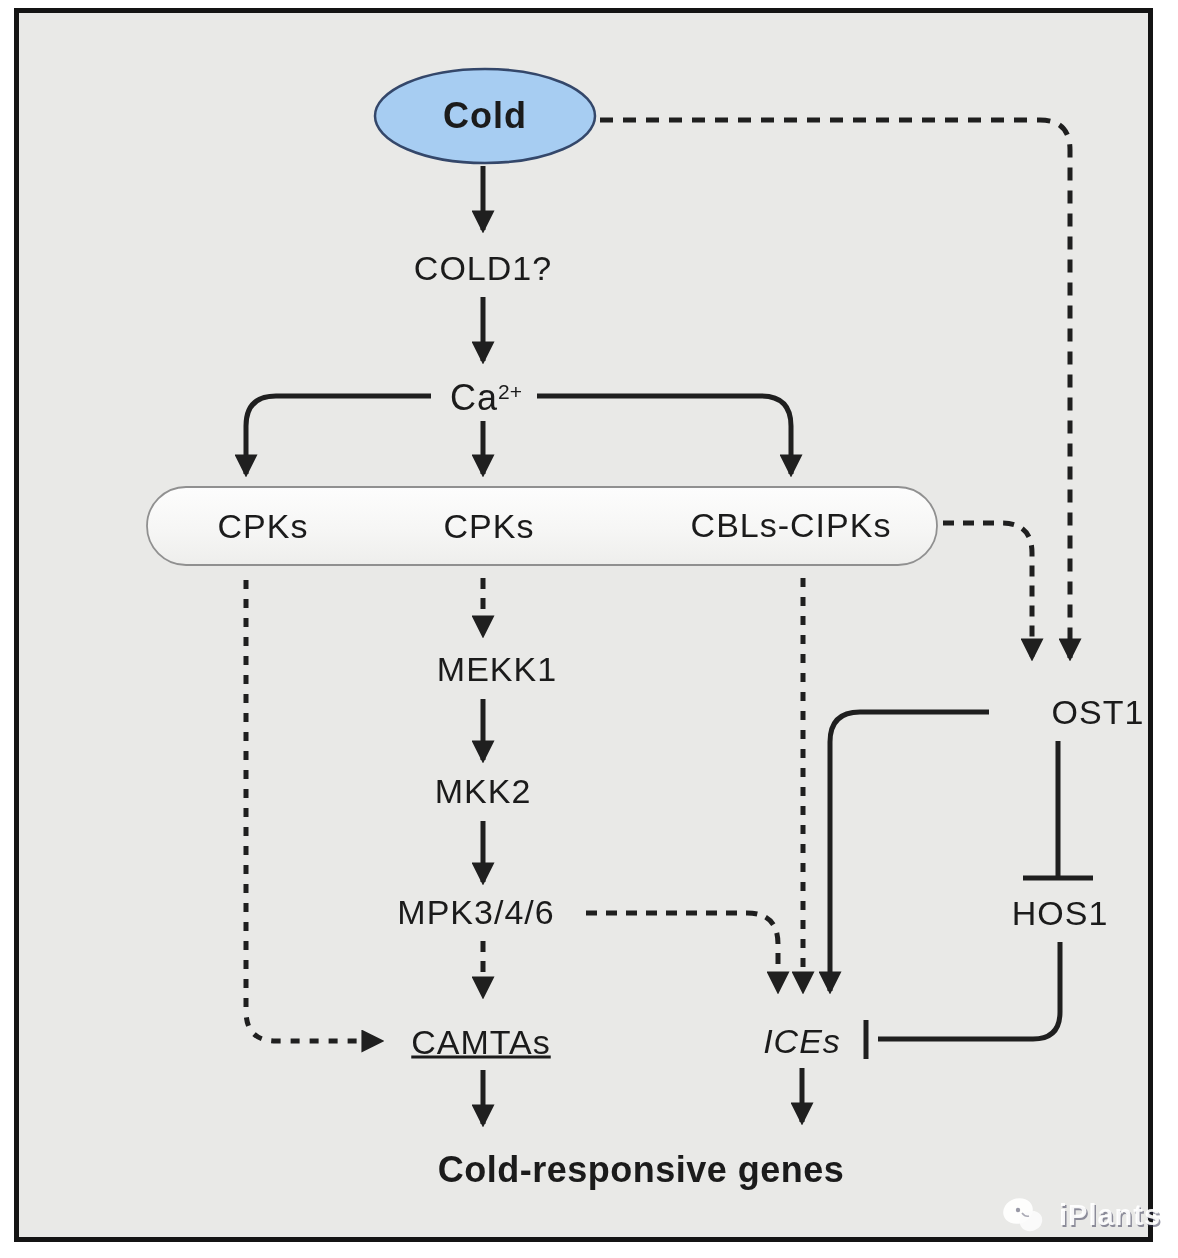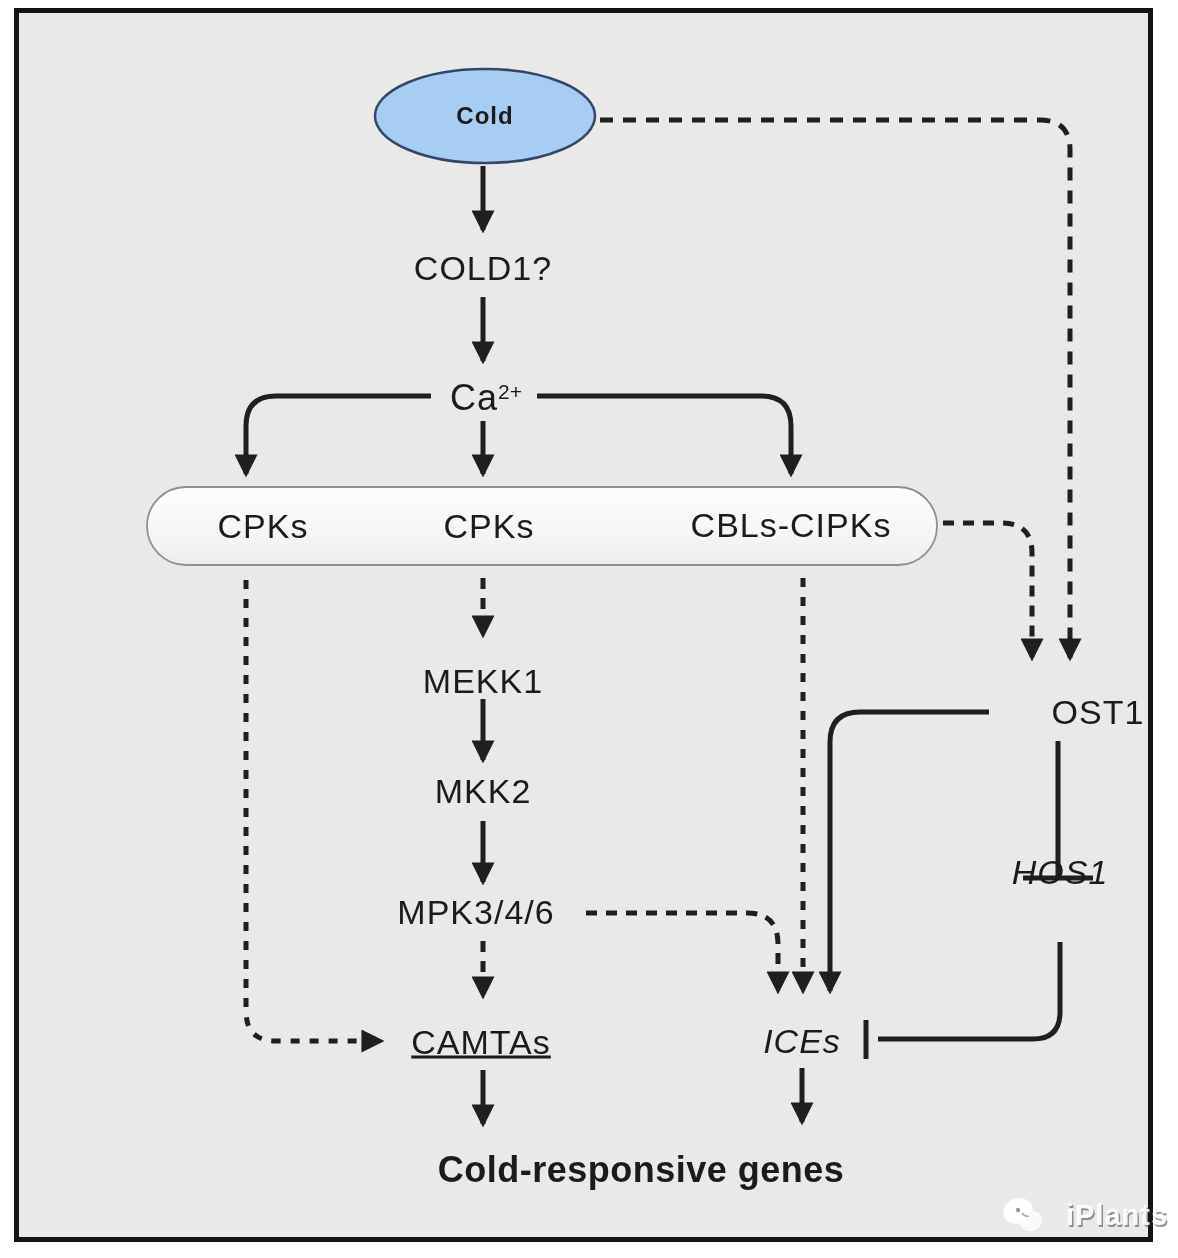--- a/index.html
+++ b/index.html
@@ -13,21 +13,21 @@
   }
   svg.wires{position:absolute;left:0;top:0;width:1178px;height:1258px;}
   .lbl{
     position:absolute;transform:translate(-50%,-50%);
     color:#1b1b1b;font-size:34px;letter-spacing:1px;white-space:nowrap;
   }
   .lbl.bold{font-weight:bold;}
   .lbl .sup{font-size:21px;position:relative;top:-11px;letter-spacing:0;}
   .wm{
     position:absolute;left:998px;top:1192px;height:46px;
-    display:flex;align-items:center;gap:16px;
+    display:flex;align-items:center;gap:9px;
   }
   .wm-text{
     color:rgba(255,255,255,0.93);font-size:29px;font-weight:600;letter-spacing:1px;
     text-shadow:1.5px 1.5px 0 rgba(45,45,75,0.5);
   }
 </style>
 </head>
 <body>
 
 <div class="frame"></div>
@@ -68,33 +68,33 @@
     <path d="M943,523 H1002 Q1032,523 1032,553 V658" stroke-dasharray="11 9" marker-end="url(#arrow)"></path>
     <path d="M600,120 H1040 Q1070,120 1070,150 V658" stroke-dasharray="13 10" marker-end="url(#arrow)"></path>
 
     <path d="M1058,741 V876"></path>
     <path d="M1023,878 H1093"></path>
     <path d="M1060,942 V1012 Q1060,1039 1033,1039 H878"></path>
     <path d="M866,1020 V1059"></path>
   </g>
 </svg>
 
-<div class="lbl bold" style="left:485px;top:116px;font-size:24px;">Cold</div>
+<div class="lbl bold" style="left:485px;top:116px;font-size:36px;">Cold</div>
 <div class="lbl" style="left:483px;top:268px;">COLD1?</div>
 <div class="lbl" style="left:486px;top:398px;font-size:36px;"><span>Ca</span><span class="sup">2+</span></div>
 <div class="lbl" style="left:263px;top:526px;">CPKs</div>
 <div class="lbl" style="left:489px;top:526px;">CPKs</div>
 <div class="lbl" style="left:791px;top:525px;">CBLs-CIPKs</div>
-<div class="lbl" style="left:483px;top:669px;margin-top:12px;">MEKK1</div>
+<div class="lbl" style="left:497px;top:669px;">MEKK1</div>
 <div class="lbl" style="left:483px;top:791px;">MKK2</div>
 <div class="lbl" style="left:476px;top:912px;">MPK3/4/6</div>
 <div class="lbl" style="left:481px;top:1042px;text-decoration:underline;">CAMTAs</div>
 <div class="lbl" style="left:802px;top:1041px;font-style:italic;">ICEs</div>
 <div class="lbl" style="left:1057px;top:712px;margin-left:41px;">OST1</div>
-<div class="lbl" style="left:1060px;top:872px;font-style:italic;">HOS1</div>
+<div class="lbl" style="left:1060px;top:913px;">HOS1</div>
 <div class="lbl bold" style="left:641px;top:1170px;font-size:36px;letter-spacing:0.5px;">Cold-responsive genes</div>
 
 <div class="wm">
   <svg width="52" height="44" viewBox="0 0 52 44">
     <ellipse cx="20" cy="18" rx="15" ry="12.5" fill="rgba(255,255,255,0.92)" transform="rotate(-18 20 18)"></ellipse>
     <ellipse cx="33" cy="28" rx="11.5" ry="10" fill="rgba(252,252,252,0.9)" transform="rotate(-18 33 28)"></ellipse>
     <circle cx="20" cy="17" r="2.2" fill="rgba(70,70,95,0.55)"></circle>
     <path d="M24,20 q3,4 7,3" stroke="rgba(70,70,95,0.45)" stroke-width="1.6" fill="none"></path>
   </svg>
   <div class="wm-text">iPlants</div>

